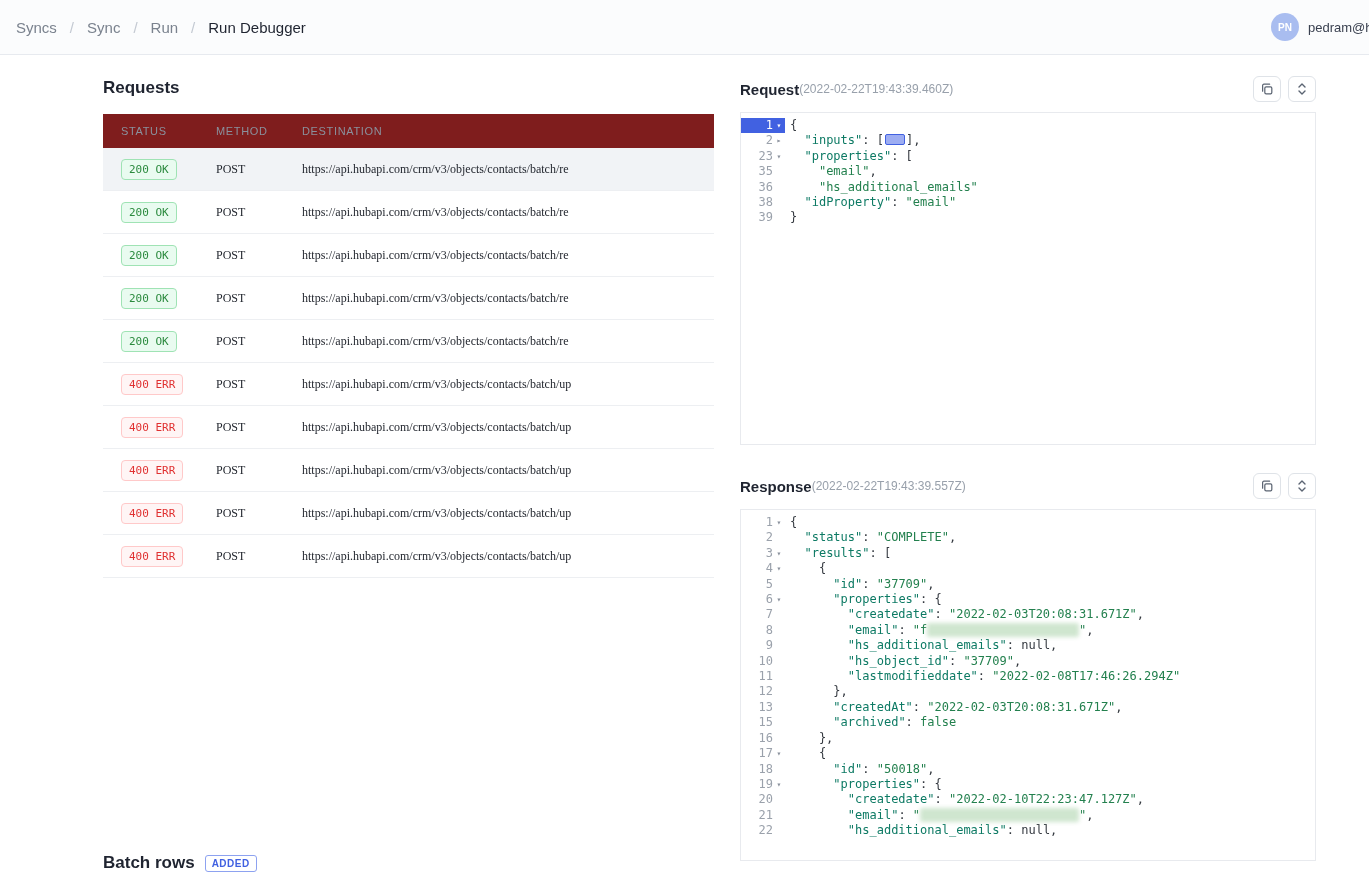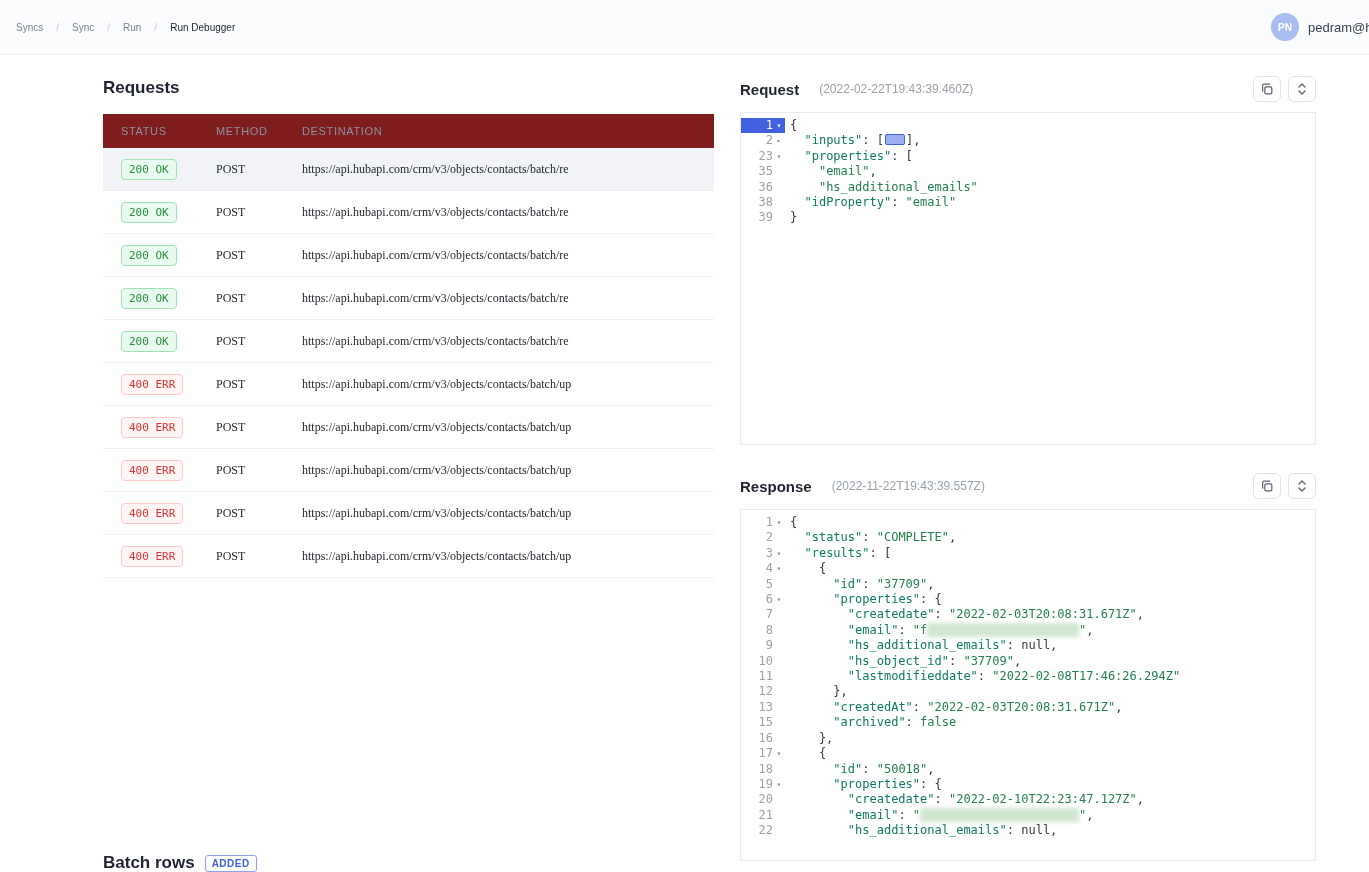--- a/index.html
+++ b/index.html
@@ -2,21 +2,21 @@
 <html><head>
 <meta charset="utf-8">
 <style>
   *{box-sizing:border-box;margin:0;padding:0}
   html,body{width:1369px;height:872px;overflow:hidden;background:#fff;
     font-family:"Liberation Sans",sans-serif;color:#1f2430;position:relative}
 
   
   .topbar{position:absolute;left:0;top:0;width:1369px;height:55px;background:#fbfcfd;
     border-bottom:1px solid #e7eaef;display:flex;align-items:center;padding:0 16px}
-  .crumbs{display:flex;align-items:center;gap:13px;font-size:10px}
+  .crumbs{display:flex;align-items:center;gap:13px;font-size:15px}
   .crumb{color:#7a828e;cursor:pointer;white-space:nowrap}
   .crumb.current{color:#1f2430}
   .sep{color:#c3c9d2}
   .userbox{position:absolute;left:1271px;top:13px;display:flex;align-items:center;gap:9px}
   .avatar{width:28px;height:28px;border-radius:50%;background:#a9bdf0;color:#fff;
     font-size:10px;font-weight:bold;display:flex;align-items:center;justify-content:center;cursor:pointer}
   .useremail{font-size:13px;color:#3a4150;white-space:nowrap}
 
   
   .left{position:absolute;left:103px;top:78px;width:611px}
@@ -40,21 +40,21 @@
   .batch{position:absolute;left:103px;top:853px;display:flex;align-items:center;gap:10px}
   .bbadge{font-size:10px;font-weight:700;letter-spacing:.05em;color:#4161e1;
     border:1px solid #8da2f0;border-radius:3px;padding:2px 6px;background:#fff}
 
   
   .panel{position:absolute;left:740px;width:576px}
   #request-panel{top:75px}
   #response-panel{top:472px}
   .phead{display:flex;align-items:center;height:28px}
   .ptitle{font-size:15px;font-weight:600;color:#1f2430}
-  .ptime{font-size:12px;color:#98a0ab;margin-left:20px}
+  .ptime{font-size:12px;color:#98a0ab;margin-left:0}
   .pbtns{margin-left:auto;display:flex;gap:7px}
   .ibtn{width:28px;height:26px;border:1px solid #dfe3e8;border-radius:6px;background:#fff;
     display:flex;align-items:center;justify-content:center;cursor:pointer}
   .editor{margin-top:9px;border:1px solid #e8eaee;background:#fff;
     font-family:"DejaVu Sans Mono",monospace;font-size:12px;line-height:15.4px;
     padding:5px 0;overflow:hidden}
   #req-editor{height:333px}
   #res-editor{height:352px}
   .cl{display:flex}
   .gut{flex:none;width:44px;display:flex;align-items:center;justify-content:flex-end;color:#9aa1ab}
@@ -230,21 +230,21 @@
           </div>
           <div class="code"><span class="tk-p">}</span></div>
         </div>
       </div>
   </div>
 </div>
 
 <div class="panel" id="response-panel">
   <div class="phead">
     <span class="ptitle">Response</span>
-    <span class="ptime">(2022-11-22T19:43:39.557Z)</span>
+    <span class="ptime">(2022-02-22T19:43:39.557Z)</span>
     <div class="pbtns">
       <button class="ibtn">
         <svg width="14" height="14" viewBox="0 0 16 16" fill="none" stroke="#5b6472" stroke-width="1.4" stroke-linecap="round" stroke-linejoin="round">
           <rect x="5.5" y="5.5" width="8" height="8" rx="1.5"></rect>
           <path d="M3 10.5V4a1.5 1.5 0 0 1 1.5-1.5H11"></path>
         </svg>
       </button>
       <button class="ibtn">
         <svg width="12" height="14" viewBox="0 0 12 14" fill="none" stroke="#5b6472" stroke-width="1.4" stroke-linecap="round" stroke-linejoin="round">
           <path d="M3 5l3-3 3 3"></path>

